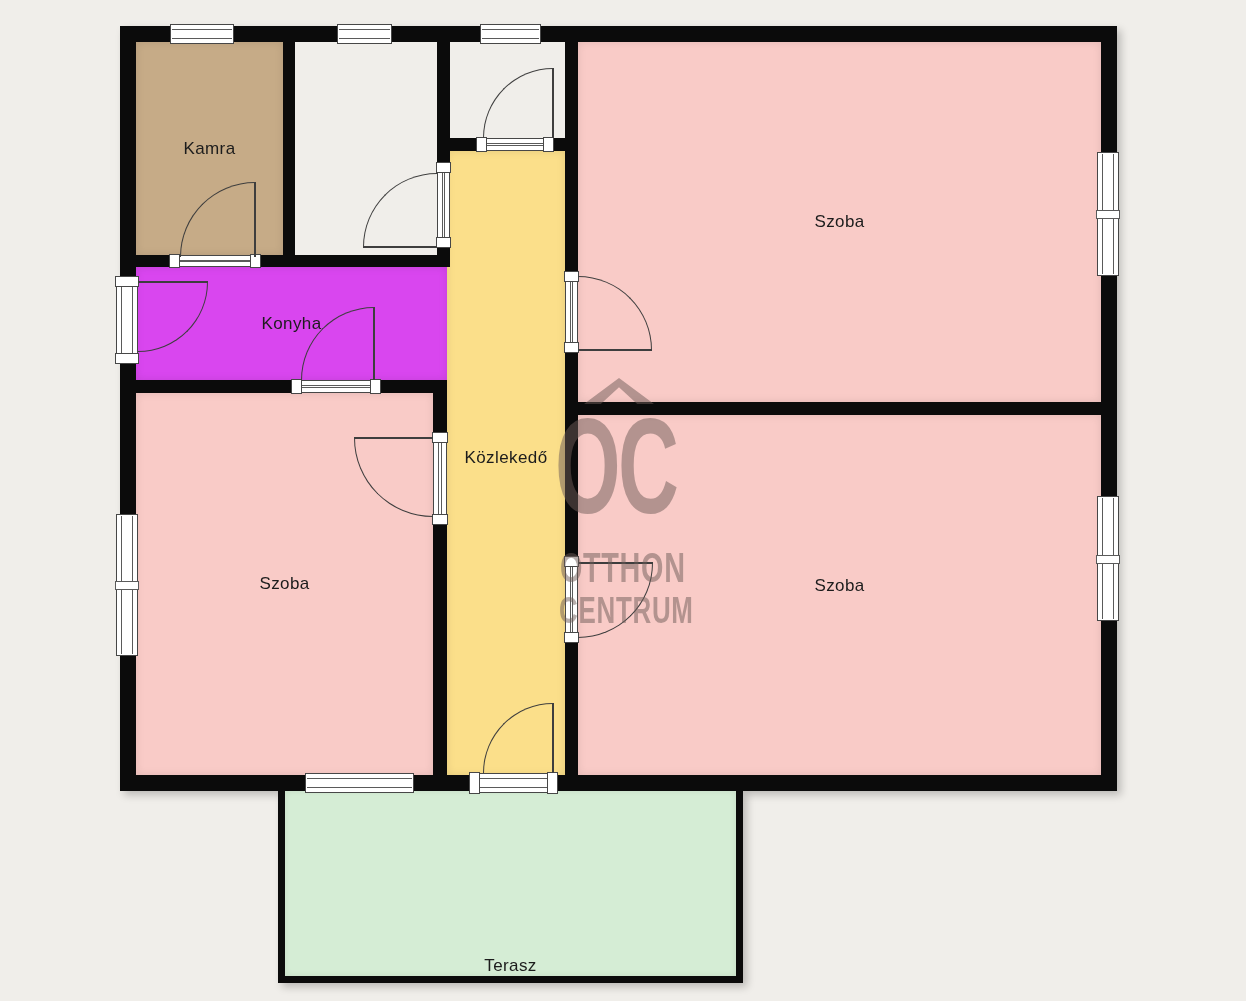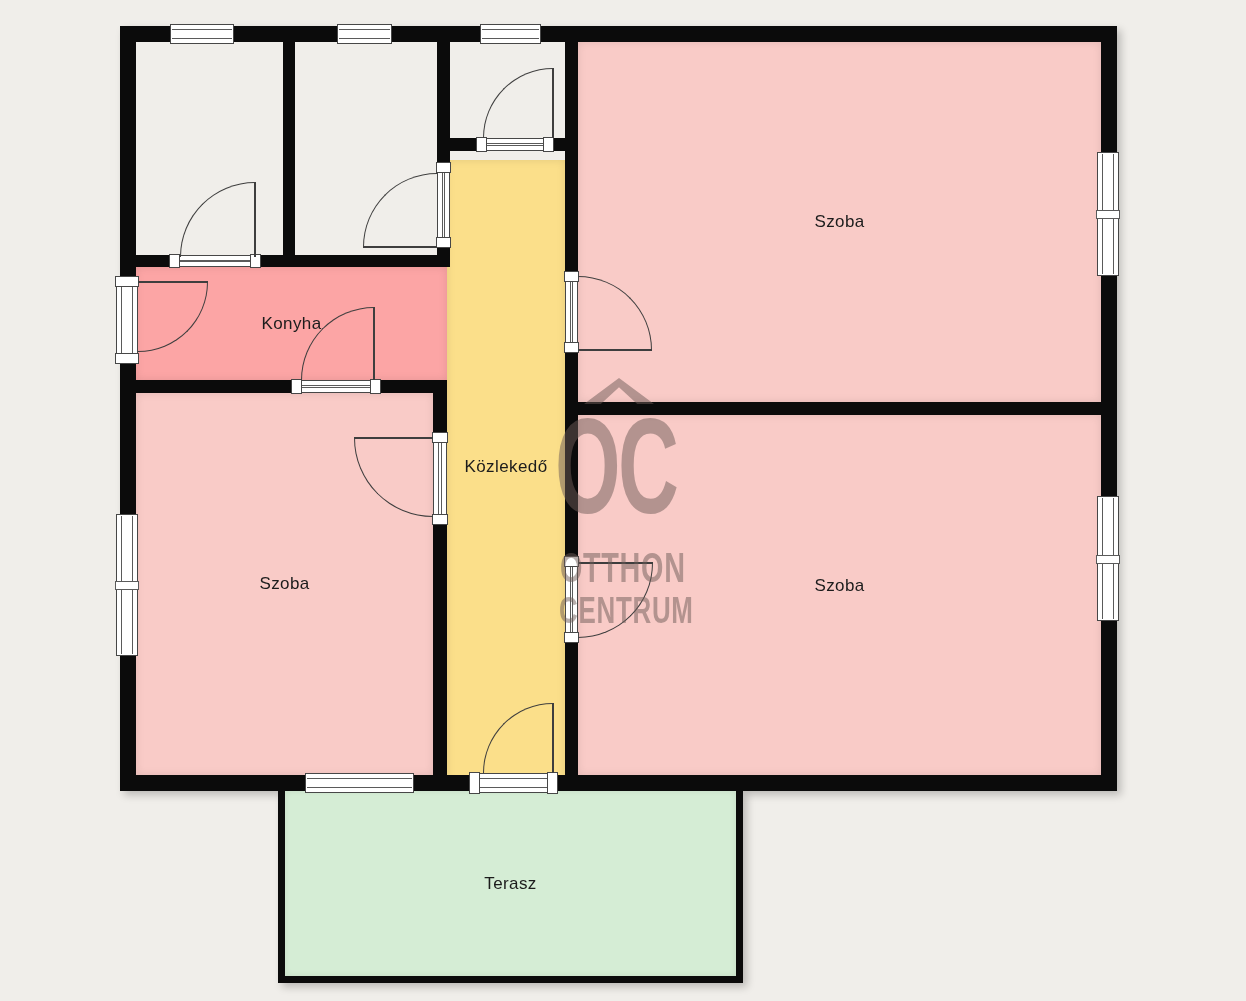--- a/index.html
+++ b/index.html
@@ -40,36 +40,39 @@
           transform:scaleX(0.72);transform-origin:left top;letter-spacing:1px;}
 </style>
 </head>
 <body>
 
 <div class="plan" style="background: rgb(240, 238, 234); --wall: #0b0b0b;">
 
   <div class="shadowbox" style="left:120px;top:26px;width:997px;height:765px;"></div>
   <div class="shadowbox" style="left:278px;top:791px;width:465px;height:192px;"></div>
 
+  <div class="room" style="left: 136px; top: 42px; width: 147px; height: 213px; z-index: 1; background: rgb(198, 171, 135);">
+    <span class="label">Kamra</span>
+  </div>
   <div class="room" style="left: 578px; top: 42px; width: 523px; height: 360px; z-index: 1; background: rgb(249, 203, 199);">
     <span class="label">Szoba</span>
   </div>
-  <div class="room" style="left: 136px; top: 267px; width: 311px; height: 113px; z-index: 1; background: #fca5a5;">
+  <div class="room" style="left: 136px; top: 267px; width: 311px; height: 113px; z-index: 1; background: #d946ef;">
     <span class="label">Konyha</span>
   </div>
-  <div class="room" style="left: 447px; top: 160px; width: 118px; height: 624px; z-index: 1; background: rgb(251, 223, 138);">
+  <div class="room" style="left: 447px; top: 151px; width: 118px; height: 624px; z-index: 1; background: rgb(251, 223, 138);">
     <span class="label" style="position:relative;top:-5px;">Közlekedő</span>
   </div>
   <div class="room" style="left: 136px; top: 393px; width: 297px; height: 382px; z-index: 1; background: rgb(249, 203, 199);">
     <span class="label">Szoba</span>
   </div>
   <div class="room" style="left: 578px; top: 415px; width: 523px; height: 360px; z-index: 1; background: rgb(249, 203, 199);">
     <span class="label" style="position:relative;top:-9px;">Szoba</span>
   </div>
-  <div class="room" style="left: 285px; top: 791px; width: 451px; height: 185px; z-index: 1; box-shadow: rgba(0, 0, 0, 0.08) 0px 0px 6px inset; background: rgb(213, 237, 213);">
+  <div class="room" style="left: 285px; top: 791px; width: 451px; height: 185px; z-index: 1; box-shadow: rgba(0, 0, 0, 0.08) 0px 0px 6px inset; background: rgb(213, 237, 213); align-items: flex-end;">
     <span class="label">Terasz</span>
   </div>
 
   <div class="wall" style="left:120px;top:26px;width:997px;height:16px;"></div>
   <div class="wall" style="left:120px;top:775px;width:997px;height:16px;"></div>
   <div class="wall" style="left:120px;top:26px;width:16px;height:765px;"></div>
   <div class="wall" style="left:1101px;top:26px;width:16px;height:765px;"></div>
 
   <div class="wall" style="left:283px;top:42px;width:12px;height:213px;"></div>
   <div class="wall" style="left:437px;top:42px;width:13px;height:225px;"></div>

